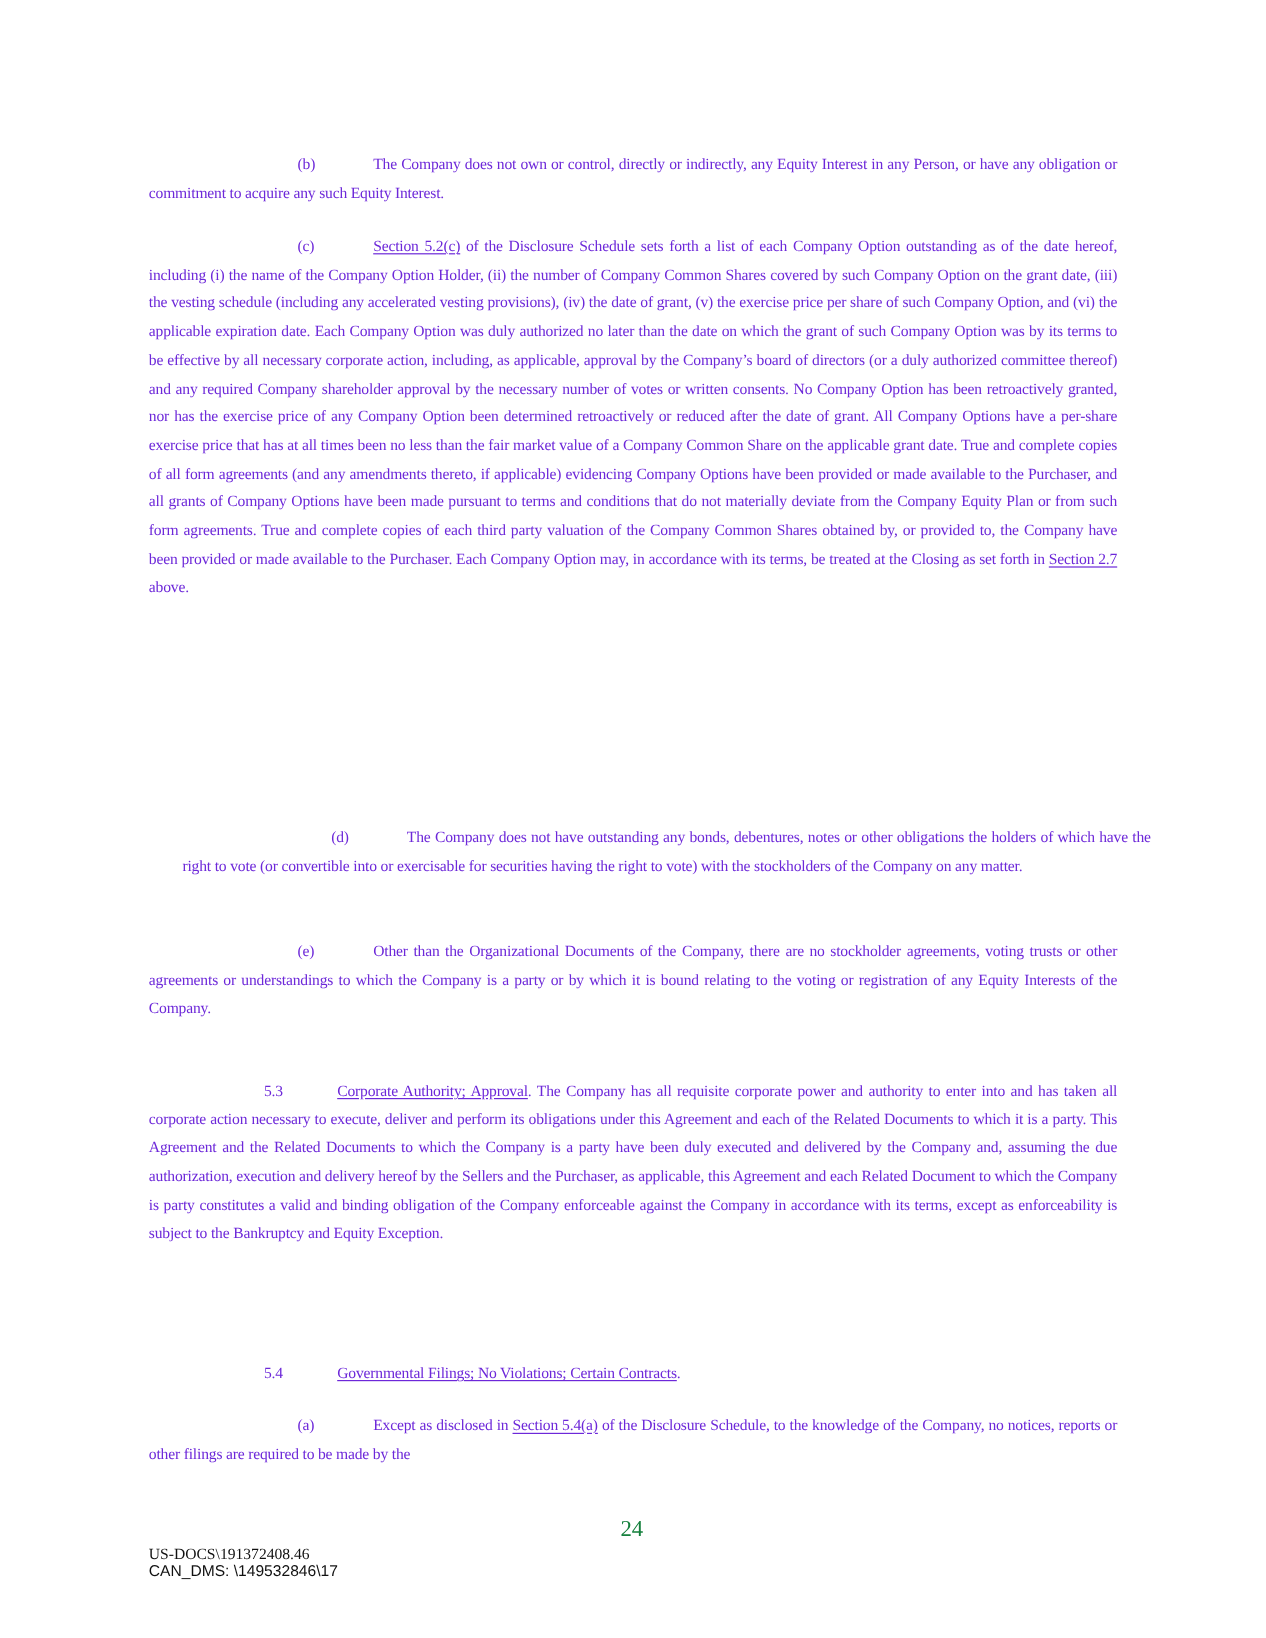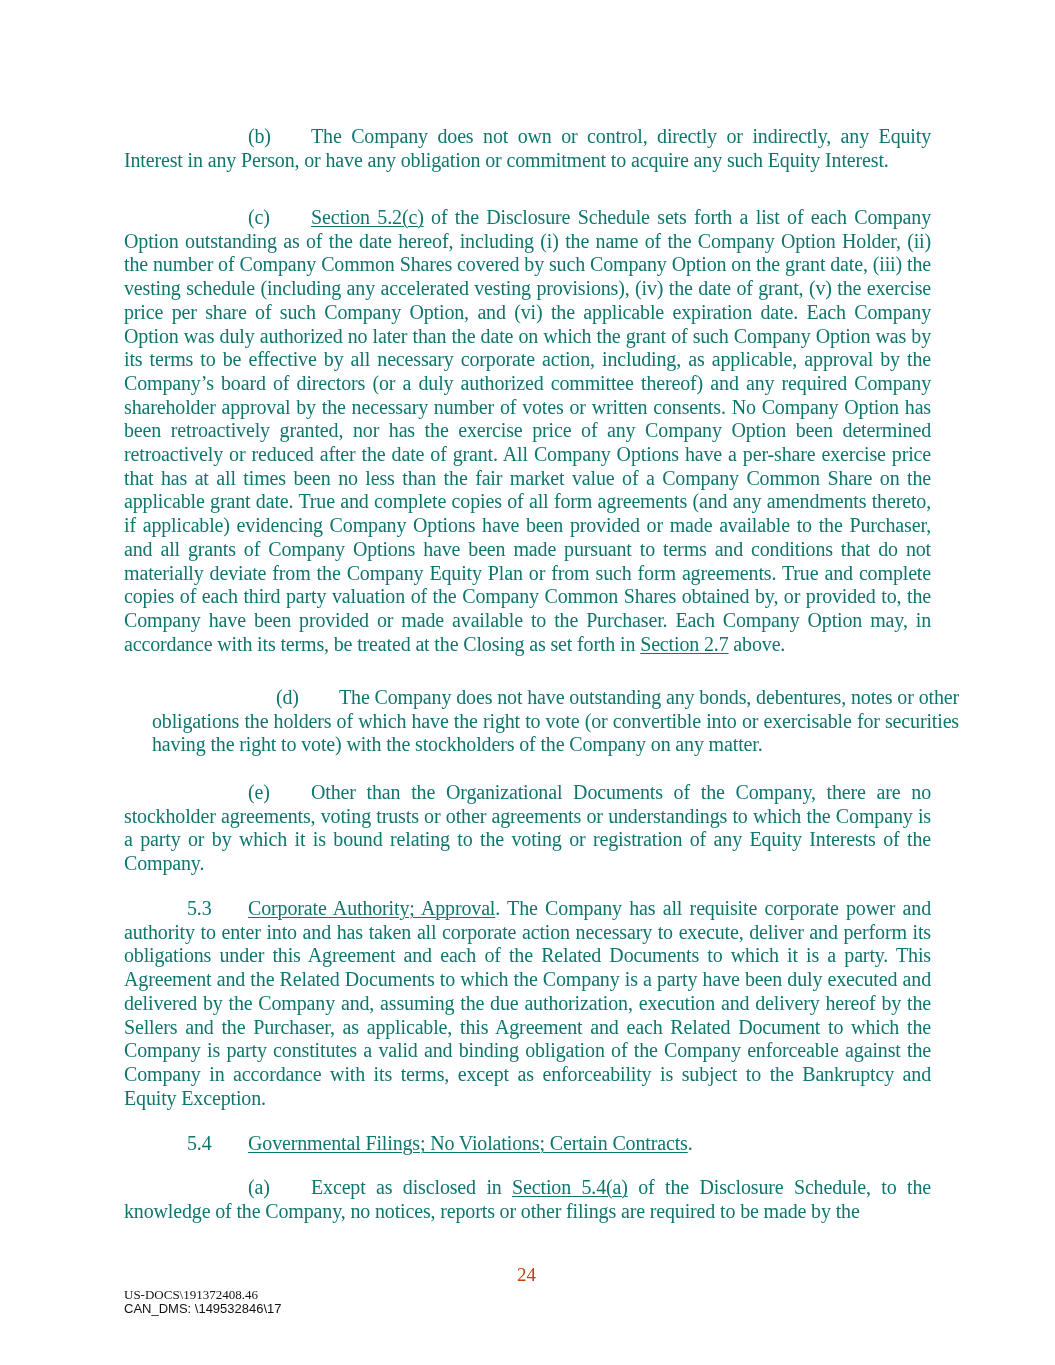--- a/index.html
+++ b/index.html
@@ -1,42 +1,42 @@
 <!DOCTYPE html>
 <html><head>
 <meta charset="utf-8">
 <style>
   html, body { margin: 0; padding: 0; background: #ffffff; }
   body { width: 1055px; height: 1365px; position: relative; overflow: hidden; }
   .page { position: absolute; left: 0; top: 0; width: 1055px; height: 1365px; background: #fff; }
   .body-text {
     position: absolute; left: 124px; width: 807px;
     font-family: "Liberation Serif", serif;
-    font-size: 20px; line-height: 23.7px; color: #0f766e;
+    font-size: 13px; line-height: 23.7px; color: #6d28d9;
     text-align: justify; letter-spacing: -0.15px;
   }
   .para { margin: 0; }
   .marker { display: inline-block; }
   .sub .marker { margin-left: 124px; width: 63px; }
-  .sec .marker { margin-left: 63px; width: 61px; }
+  .sec .marker { margin-left: 96px; width: 61px; }
   u { text-decoration: underline; text-underline-offset: 2px; text-decoration-thickness: 1px; }
   .footer-left1 { position: absolute; left: 124px; top: 1301px; font-family: "Liberation Sans", sans-serif; font-size: 13px; color: #111; }
   .footer-left2 { position: absolute; left: 124px; top: 1287px; font-family: "Liberation Serif", serif; font-size: 13px; color: #111; }
-  .page-number { position: absolute; left: 517px; top: 1264px; font-family: "Liberation Serif", serif; font-size: 19px; color: #c2410c; }
+  .page-number { position: absolute; left: 517px; top: 1264px; font-family: "Liberation Serif", serif; font-size: 19px; color: #15803d; }
 </style>
 </head>
 <body>
 
 <div class="page">
 
   <div class="body-text" style="top:125px;">
     <p class="para sub"><span class="marker">(b)</span><span>The Company does not own or control, directly or indirectly, any Equity Interest in any Person, or have any obligation or commitment to acquire any such Equity Interest.</span></p>
   </div>
 
-  <div class="body-text" style="top:193px;margin-top:13px;">
+  <div class="body-text" style="top:193px;">
     <p class="para sub"><span class="marker">(c)</span><u>Section 5.2(c)</u><span> of the Disclosure Schedule sets forth a list of each Company Option outstanding as of the date hereof, including (i) the name of the Company Option Holder, (ii) the number of Company Common Shares covered by such Company Option on the grant date, (iii) the vesting schedule (including any accelerated vesting provisions), (iv) the date of grant, (v) the exercise price per share of such Company Option, and (vi) the applicable expiration date. Each Company Option was duly authorized no later than the date on which the grant of such Company Option was by its terms to be effective by all necessary corporate action, including, as applicable, approval by the Company’s board of directors (or a duly authorized committee thereof) and any required Company shareholder approval by the necessary number of votes or written consents. No Company Option has been retroactively granted, nor has the exercise price of any Company Option been determined retroactively or reduced after the date of grant. All Company Options have a per-share exercise price that has at all times been no less than the fair market value of a Company Common Share on the applicable grant date. True and complete copies of all form agreements (and any amendments thereto, if applicable) evidencing Company Options have been provided or made available to the Purchaser, and all grants of Company Options have been made pursuant to terms and conditions that do not materially deviate from the Company Equity Plan or from such form agreements. True and complete copies of each third party valuation of the Company Common Shares obtained by, or provided to, the Company have been provided or made available to the Purchaser. Each Company Option may, in accordance with its terms, be treated at the Closing as set forth in </span><u>Section 2.7</u><span> above.</span></p>
   </div>
 
   <div class="body-text" style="top:686px;margin-left:28px;">
     <p class="para sub"><span class="marker">(d)</span><span>The Company does not have outstanding any bonds, debentures, notes or other obligations the holders of which have the right to vote (or convertible into or exercisable for securities having the right to vote) with the stockholders of the Company on any matter.</span></p>
   </div>
 
   <div class="body-text" style="top:781px;">
     <p class="para sub"><span class="marker">(e)</span><span>Other than the Organizational Documents of the Company, there are no stockholder agreements, voting trusts or other agreements or understandings to which the Company is a party or by which it is bound relating to the voting or registration of any Equity Interests of the Company.</span></p>
   </div>

